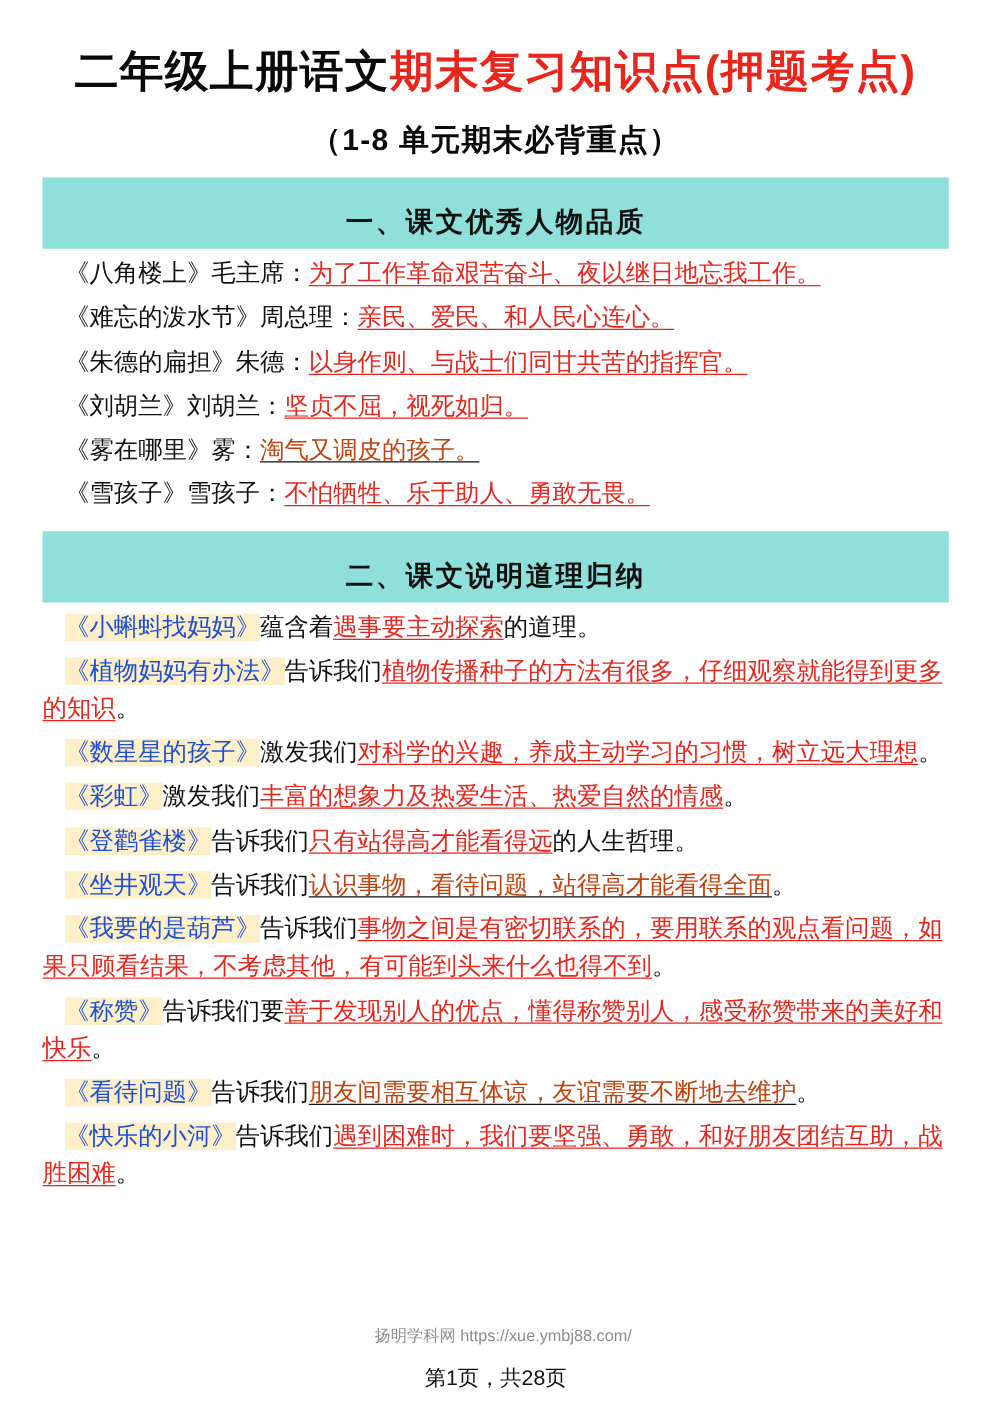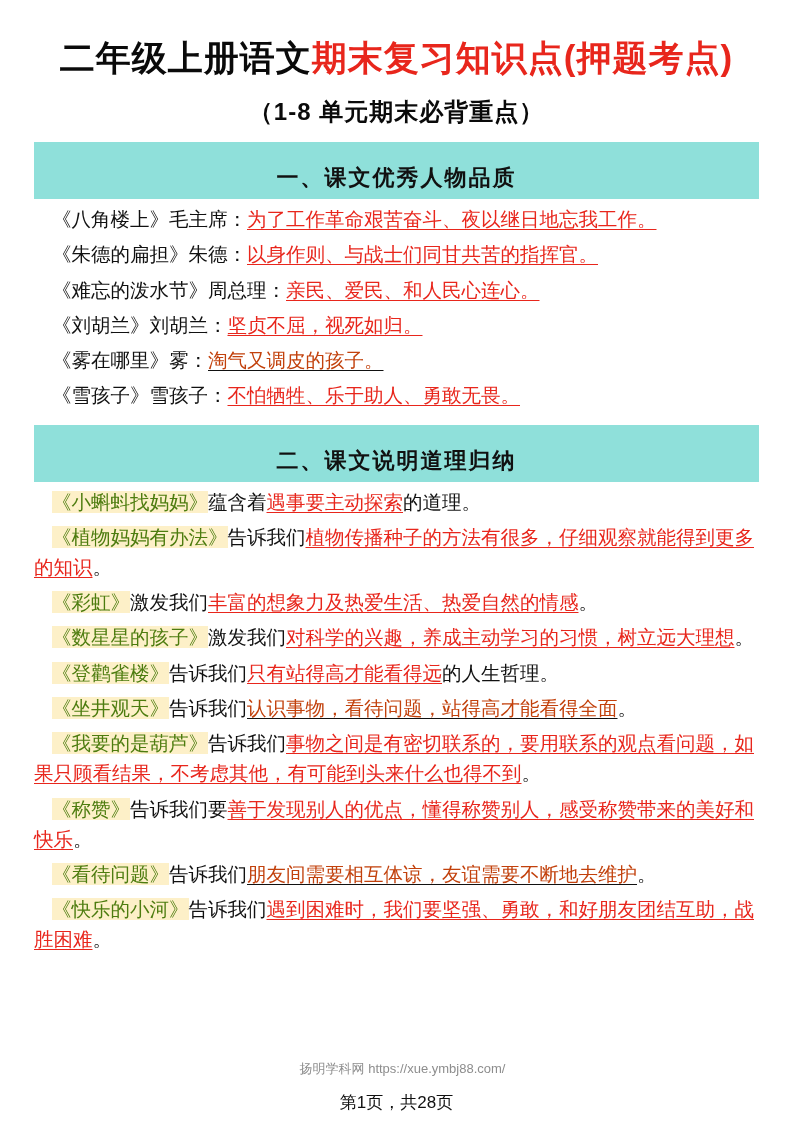--- a/index.html
+++ b/index.html
@@ -74,21 +74,21 @@
     text-underline-offset: 3px;
   }
   .u-black {
     color: #c2410c;
     text-decoration: underline;
     text-decoration-color: #111111;
     text-underline-offset: 3px;
   }
   .hl {
     background: #fdf0c8;
-    color: #4d7c0f;
+    color: #1d4ed8;
   }
 
   
   .watermark {
     position: absolute;
     left: 0;
     right: 0;
     bottom: 44px;
     text-align: center;
     font-size: 13px;
@@ -116,24 +116,24 @@
 
   <div class="subtitle">（1-8 单元期末必背重点）</div>
 
   <div class="section-bar">一、课文优秀人物品质</div>
 
   <div class="content">
     <div class="line">
       <span>《八角楼上》毛主席：</span><span class="u-red">为了工作革命艰苦奋斗、夜以继日地忘我工作。</span>
     </div>
     <div class="line">
-      <span>《朱德的扁担》朱德：</span><span class="u-red">以身作则、与战士们同甘共苦的指挥官。</span>
+      <span>《难忘的泼水节》周总理：</span><span class="u-red">亲民、爱民、和人民心连心。</span>
     </div>
     <div class="line">
-      <span>《难忘的泼水节》周总理：</span><span class="u-red">亲民、爱民、和人民心连心。</span>
+      <span>《朱德的扁担》朱德：</span><span class="u-red">以身作则、与战士们同甘共苦的指挥官。</span>
     </div>
     <div class="line">
       <span>《刘胡兰》刘胡兰：</span><span class="u-red">坚贞不屈，视死如归。</span>
     </div>
     <div class="line">
       <span>《雾在哪里》雾：</span><span class="u-black">淘气又调皮的孩子。</span>
     </div>
     <div class="line">
       <span>《雪孩子》雪孩子：</span><span class="u-red">不怕牺牲、乐于助人、勇敢无畏。</span>
     </div>
@@ -145,25 +145,25 @@
 
     <div class="line">
       <span class="hl">《小蝌蚪找妈妈》</span><span>蕴含着</span><span class="u-red">遇事要主动探索</span><span>的道理。</span>
     </div>
 
     <div class="line">
       <span class="hl">《植物妈妈有办法》</span><span>告诉我们</span><span class="u-red">植物传播种子的方法有很多，仔细观察就能得到更多的知识</span><span>。</span>
     </div>
 
     <div class="line">
-      <span class="hl">《彩虹》</span><span>激发我们</span><span class="u-red">丰富的想象力及热爱生活、热爱自然的情感</span><span>。</span>
+      <span class="hl">《数星星的孩子》</span><span>激发我们</span><span class="u-red">对科学的兴趣，养成主动学习的习惯，树立远大理想</span><span>。</span>
     </div>
 
     <div class="line">
-      <span class="hl">《数星星的孩子》</span><span>激发我们</span><span class="u-red">对科学的兴趣，养成主动学习的习惯，树立远大理想</span><span>。</span>
+      <span class="hl">《彩虹》</span><span>激发我们</span><span class="u-red">丰富的想象力及热爱生活、热爱自然的情感</span><span>。</span>
     </div>
 
     <div class="line">
       <span class="hl">《登鹳雀楼》</span><span>告诉我们</span><span class="u-red">只有站得高才能看得远</span><span>的人生哲理。</span>
     </div>
 
     <div class="line">
       <span class="hl">《坐井观天》</span><span>告诉我们</span><span class="u-black">认识事物，看待问题，站得高才能看得全面</span><span>。</span>
     </div>
 

